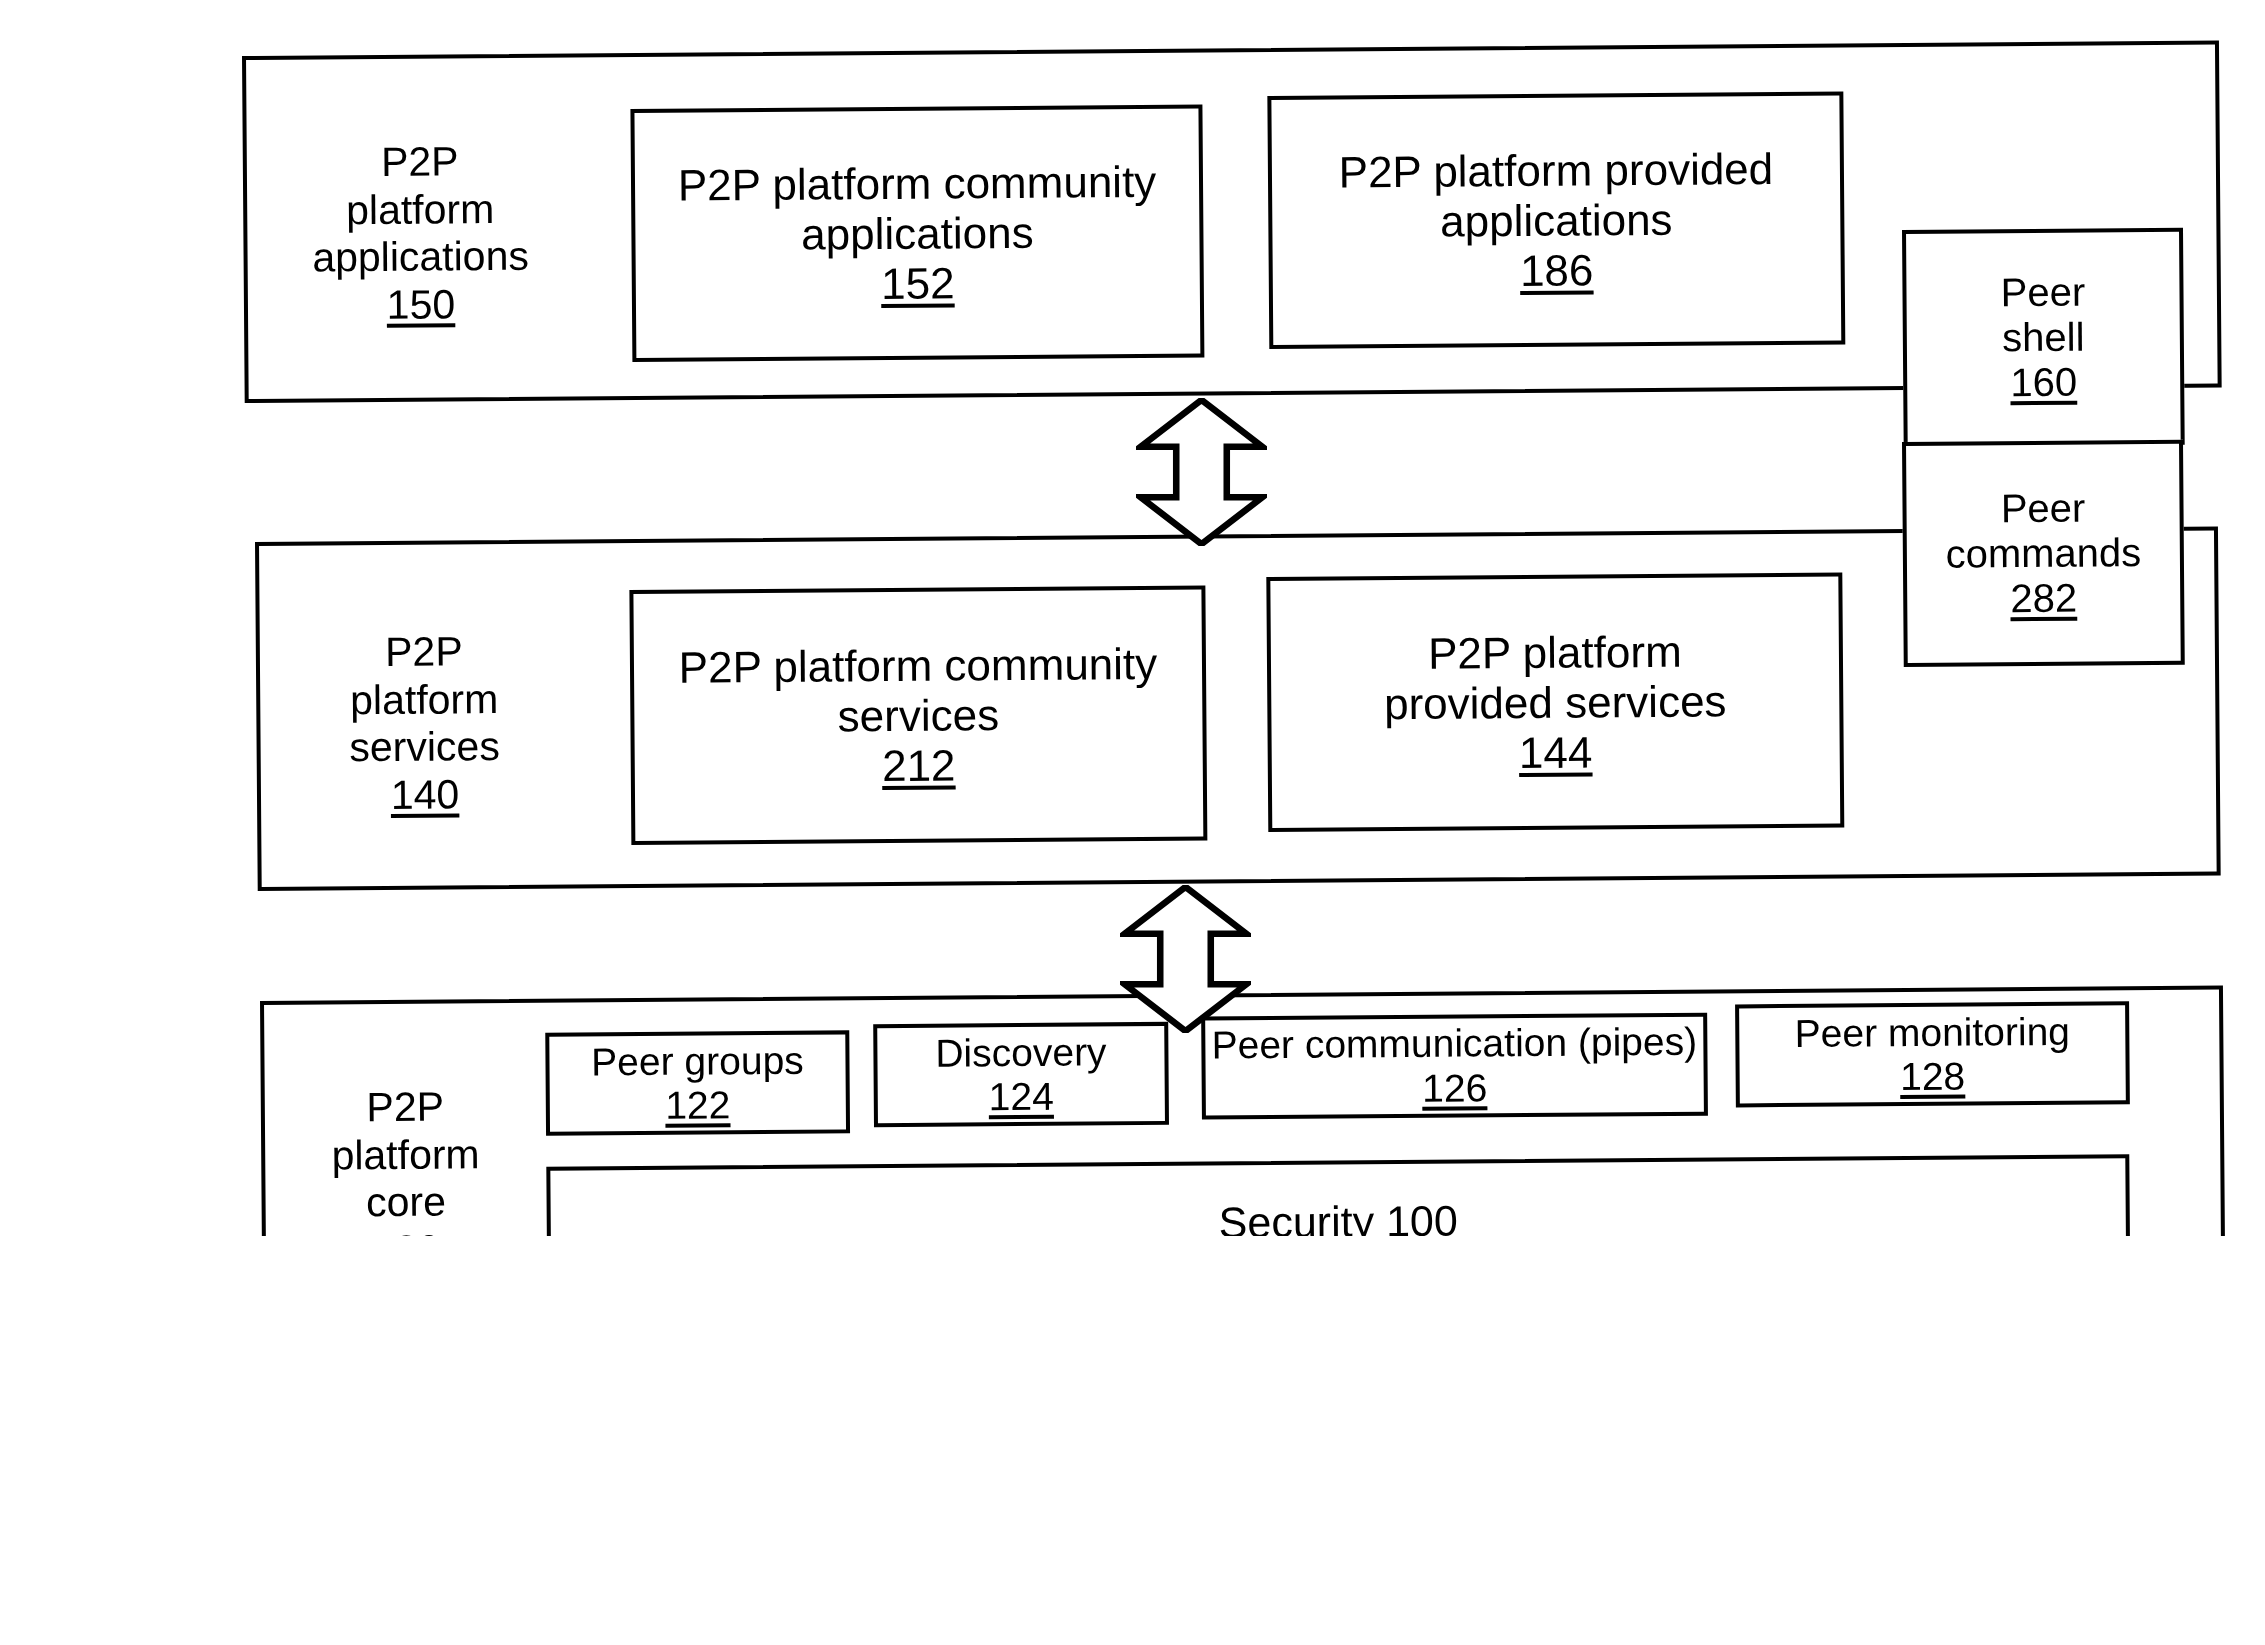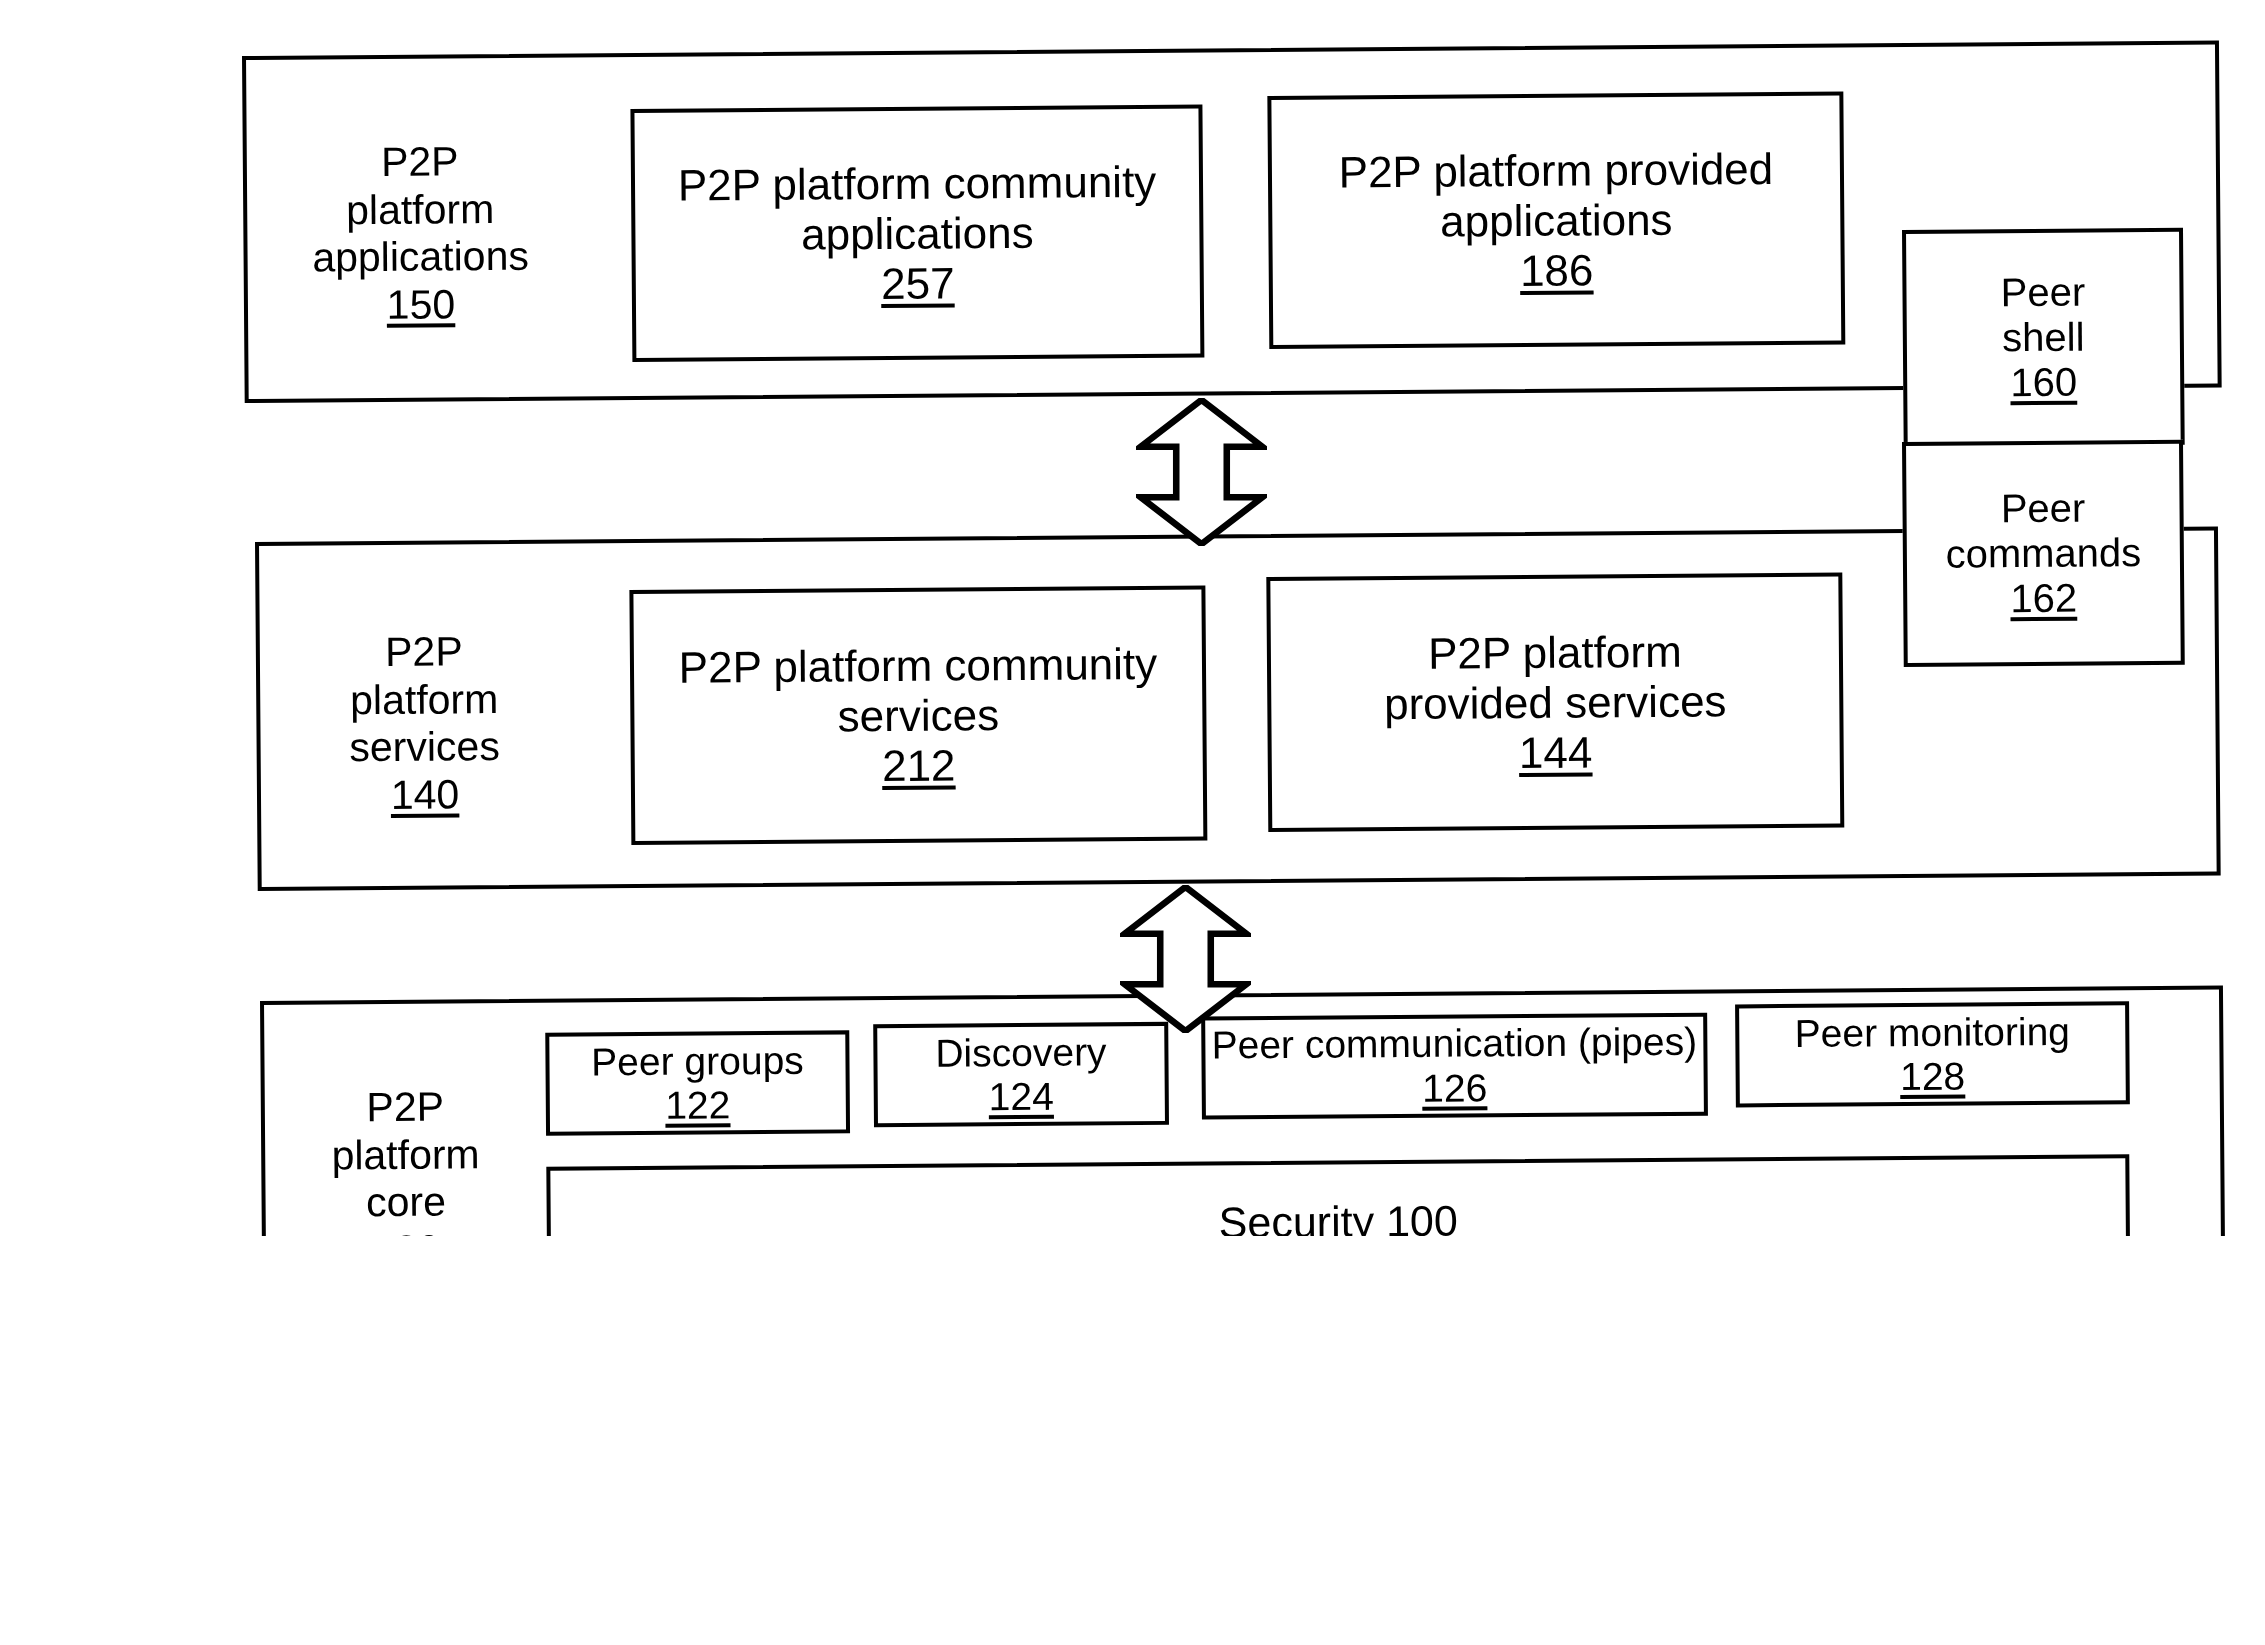--- a/index.html
+++ b/index.html
@@ -106,21 +106,21 @@
       <span class="t">P2P
 platform
 applications</span>
       <span class="num">150</span>
     </div>
 
     <div class="inner-box fs-box" style="left:384px; top:52px; width:572px; height:253px;">
       <div>
         <span class="t">P2P platform community
 applications</span>
-        <span class="num">257</span>
+        <span class="num">152</span>
       </div>
     </div>
 
     <div class="inner-box fs-box" style="left:1021px; top:44px; width:576px; height:253px;">
       <div>
         <span class="t">P2P platform provided
 applications</span>
         <span class="num">186</span>
       </div>
     </div>
@@ -157,21 +157,21 @@
       <span class="t">Peer
 shell</span>
       <span class="num">160</span>
     </div>
   </div>
 
   <div class="side-box fs-peer skew" style="left:1902px; top:442px; width:281px; height:225px;">
     <div>
       <span class="t">Peer
 commands</span>
-      <span class="num">162</span>
+      <span class="num">282</span>
     </div>
   </div>
 
   <div class="layer skew" style="left:260px; top:1001px; width:1963px; height:323px;">
 
     <div class="label-block fs-side" style="left:23.4px; top:80px; width:234px;">
       <span class="t">P2P
 platform
 core</span>
       <span class="num">120</span>

